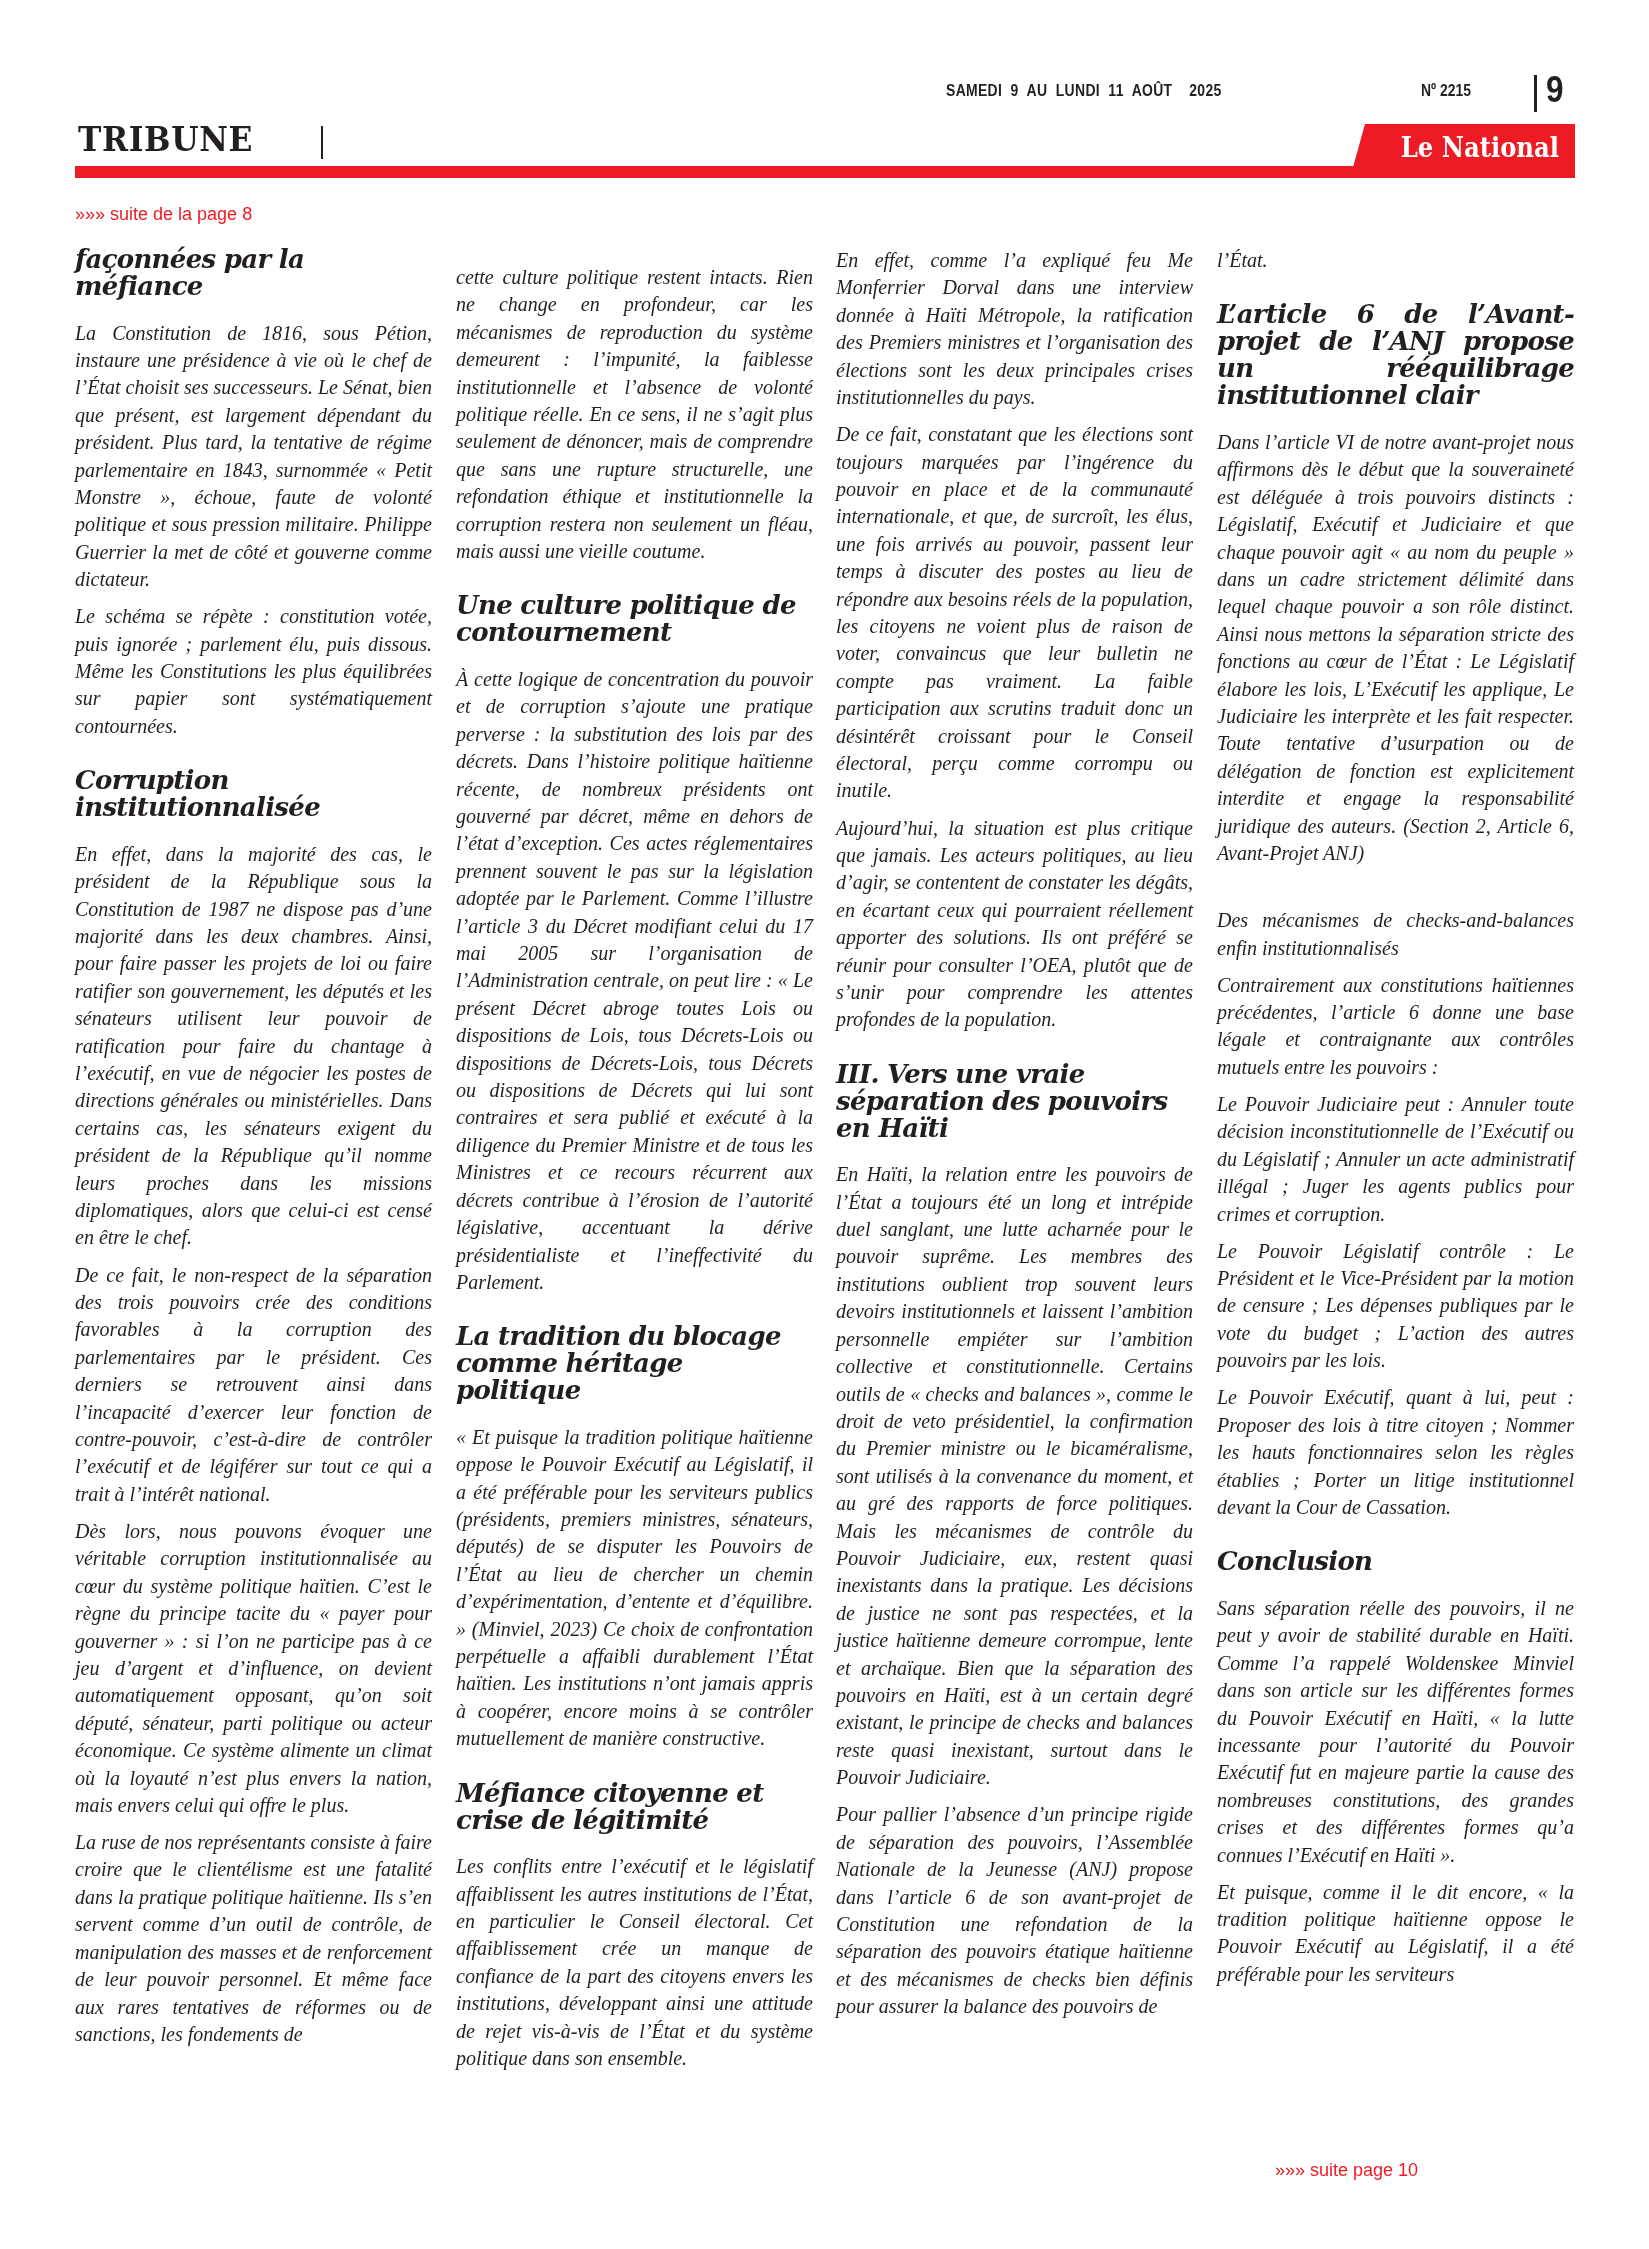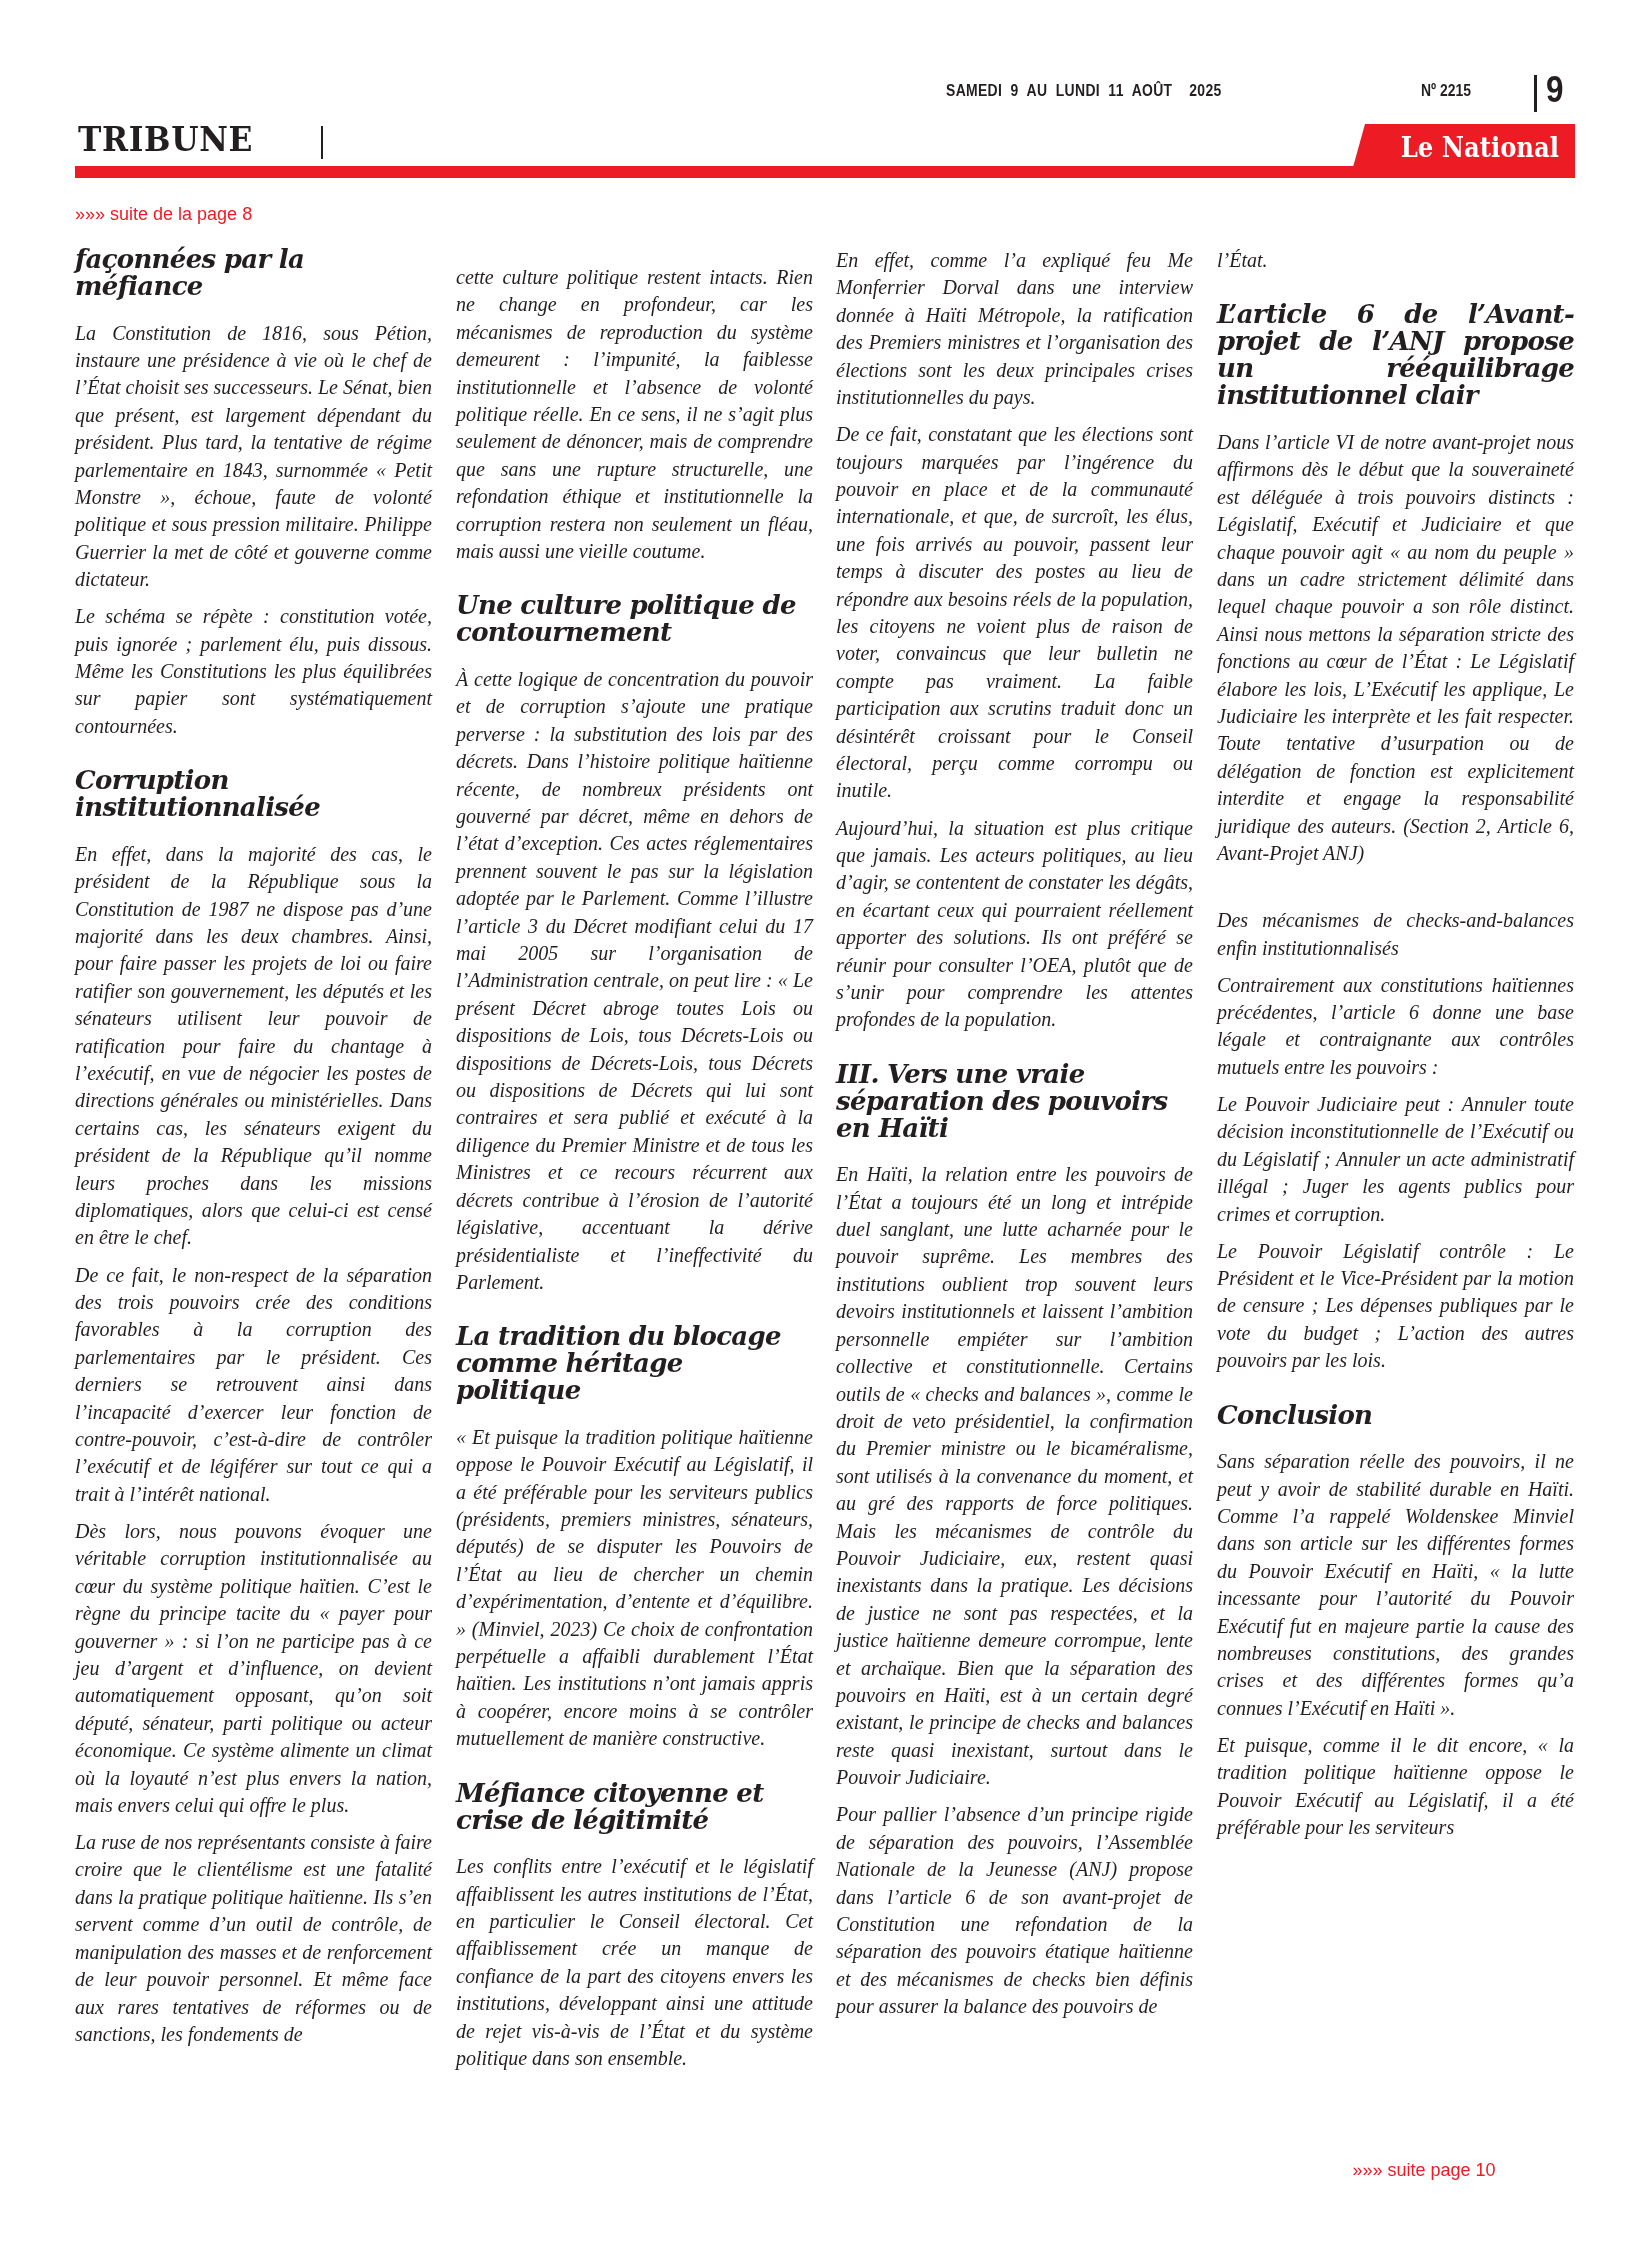--- a/index.html
+++ b/index.html
@@ -7,21 +7,21 @@
   .hdr-date { position: absolute; top: 81px; left: 946px; font-family: "Liberation Sans", sans-serif; font-weight: bold; font-size: 17px; letter-spacing: 0.4px; color: #231f20; white-space: pre; transform: scaleX(0.82); transform-origin: left center; }
   .hdr-issue { position: absolute; top: 81px; left: 1421px; font-family: "Liberation Sans", sans-serif; font-weight: bold; font-size: 17px; color: #231f20; transform: scaleX(0.82); transform-origin: left center; }
   .hdr-vbar { position: absolute; top: 75px; left: 1534px; width: 3px; height: 37px; background: #231f20; }
   .hdr-page { position: absolute; top: 69px; left: 1546px; font-family: "Liberation Sans", sans-serif; font-weight: bold; font-size: 37px; color: #231f20; transform: scaleX(0.85); transform-origin: left center; }
   .section-title { position: absolute; top: 120px; left: 78px; font-family: "DejaVu Serif", serif; font-weight: bold; font-size: 33px; letter-spacing: 0.7px; color: #231f20; transform: scaleX(0.95); transform-origin: left center; }
   .title-sep { position: absolute; top: 126px; left: 321px; width: 2.2px; height: 33px; background: #231f20; }
   .red-bar { position: absolute; top: 166px; left: 75px; width: 1500px; height: 12px; background: #ed1c24; }
   .brand-box { position: absolute; top: 124px; left: 1350px; width: 225px; height: 54px; background: #ed1c24; clip-path: polygon(15px 0, 100% 0, 100% 100%, 0 100%); }
   .brand-name { position: absolute; top: 132px; left: 1372px; width: 187px; text-align: right; font-family: "DejaVu Serif", serif; font-weight: bold; font-size: 27px; color: #ffffff; transform: scaleX(0.9); transform-origin: right center; }
   .cont-from { position: absolute; top: 204px; left: 75px; font-family: "Liberation Sans", sans-serif; font-size: 18px; color: #ed1c24; }
-  .cont-to { position: absolute; top: 2160px; left: 1275px; width: 298px; text-align: center; font-family: "Liberation Sans", sans-serif; font-size: 18px; color: #ed1c24; }
+  .cont-to { position: absolute; top: 2160px; left: 1275px; width: 298px; text-align: left; font-family: "Liberation Sans", sans-serif; font-size: 18px; color: #ed1c24; }
   .col { position: absolute; top: 246px; width: 357px; font-family: "Liberation Serif", serif; font-size: 20px; line-height: 27.4px; color: #231f20; font-style: italic; }
   .col1 { left: 75px; }
   .col2 { left: 456px; top: 264px; }
   .col3 { left: 836px; top: 247px; }
   .col4 { left: 1217px; top: 247px; }
   .col p { margin: 0 0 9.7px 0; text-align: justify; hyphens: none; }
   .col h2 { margin: 27px 0 19.5px 0; font-family: "DejaVu Serif", serif; font-weight: bold; font-size: 26px; line-height: 27px; letter-spacing: -0.7px; color: #231f20; }
   .col h2.first { margin-top: 0; }
   .col h2.just { text-align: justify; text-align-last: left; }
   .gap { height: 30px; }
@@ -71,19 +71,20 @@
   </div>
 <div class="col col4">
     <p>l’État.</p>
     <h2 class="just">L’article 6 de l’Avant-projet de l’ANJ propose un rééquilibrage institutionnel clair</h2>
     <p>Dans l’article VI de notre avant-projet nous affirmons dès le début que la souveraineté est déléguée à trois pouvoirs distincts : Législatif, Exécutif et Judiciaire et que chaque pouvoir agit « au nom du peuple » dans un cadre strictement délimité dans lequel chaque pouvoir a son rôle distinct. Ainsi nous mettons la séparation stricte des fonctions au cœur de l’État : Le Législatif élabore les lois, L’Exécutif les applique, Le Judiciaire les interprète et les fait respecter. Toute tentative d’usurpation ou de délégation de fonction est explicitement interdite et engage la responsabilité juridique des auteurs. (Section 2, Article 6, Avant-Projet ANJ)</p>
     <div class="gap"></div>
     <p>Des mécanismes de checks-and-balances enfin institutionnalisés</p>
     <p>Contrairement aux constitutions haïtiennes précédentes, l’article 6 donne une base légale et contraignante aux contrôles mutuels entre les pouvoirs :</p>
     <p>Le Pouvoir Judiciaire peut : Annuler toute décision inconstitutionnelle de l’Exécutif ou du Législatif ; Annuler un acte administratif illégal ; Juger les agents publics pour crimes et corruption.</p>
     <p>Le Pouvoir Législatif contrôle : Le Président et le Vice-Président par la motion de censure ; Les dépenses publiques par le vote du budget ; L’action des autres pouvoirs par les lois.</p>
+    <p>Le Pouvoir Exécutif, quant à lui, peut : Proposer des lois à titre citoyen ; Nommer les hauts fonctionnaires selon les règles établies ; Porter un litige institutionnel devant la Cour de Cassation.</p>
     <h2>Conclusion</h2>
     <p>Sans séparation réelle des pouvoirs, il ne peut y avoir de stabilité durable en Haïti. Comme l’a rappelé Woldenskee Minviel dans son article sur les différentes formes du Pouvoir Exécutif en Haïti, « la lutte incessante pour l’autorité du Pouvoir Exécutif fut en majeure partie la cause des nombreuses constitutions, des grandes crises et des différentes formes qu’a connues l’Exécutif en Haïti ».</p>
     <p>Et puisque, comme il le dit encore, « la tradition politique haïtienne oppose le Pouvoir Exécutif au Législatif, il a été préférable pour les serviteurs</p>
   </div>
 
 <div class="cont-to">»»» suite  page   10</div>
 
 
 </body></html>

